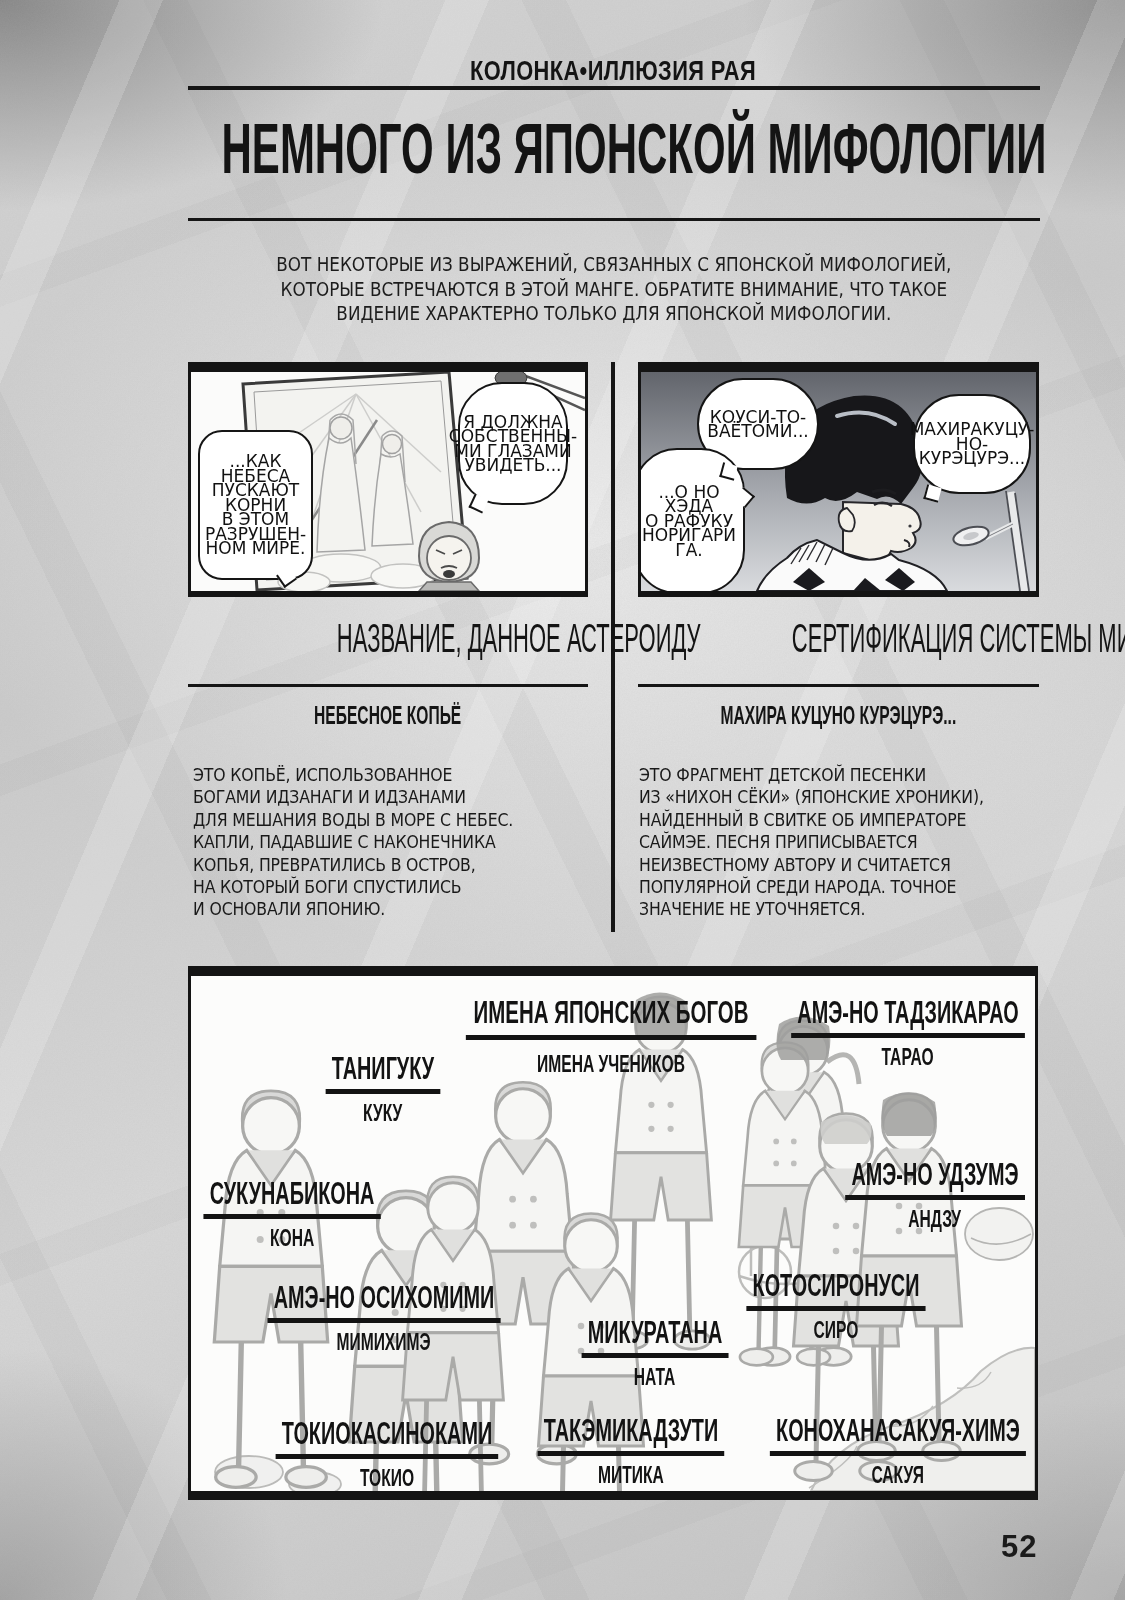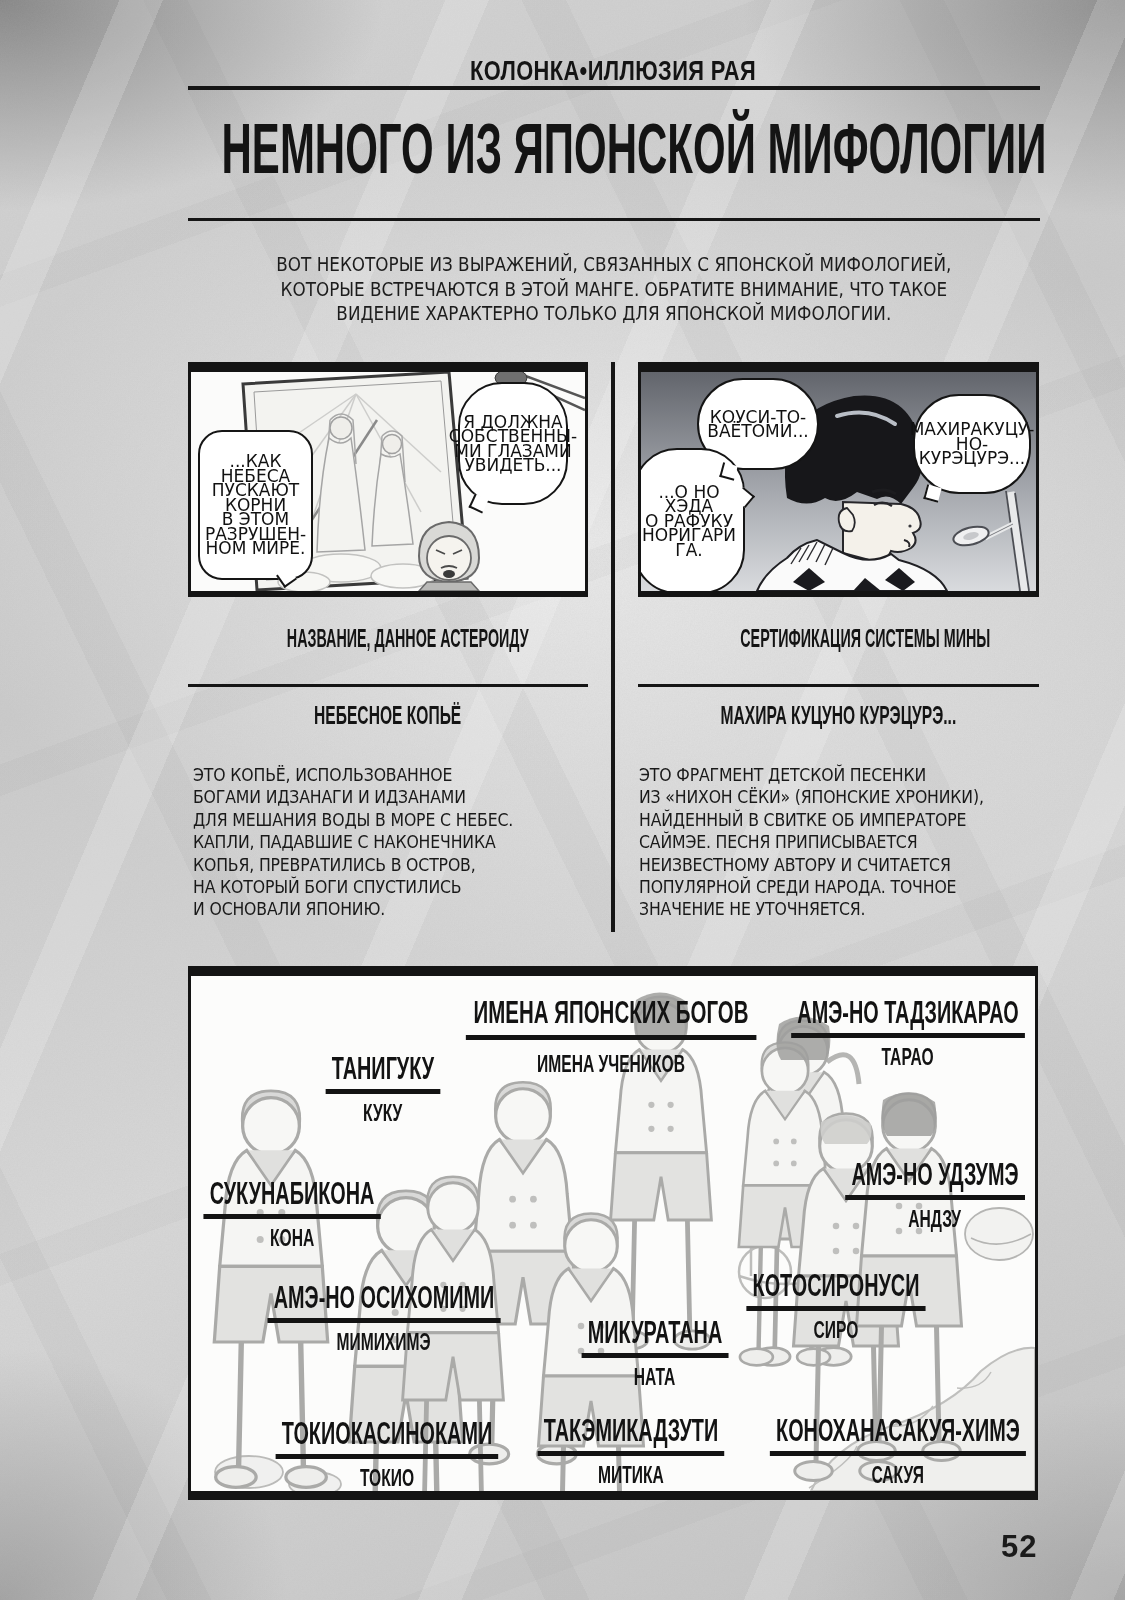--- a/index.html
+++ b/index.html
@@ -26,21 +26,21 @@
     font-weight:700;font-size:70px;line-height:70px;white-space:nowrap;letter-spacing:0;}
   .intro{position:absolute;left:188px;top:252px;width:851px;text-align:center;}
   .intro>div{display:inline-block;transform:scaleX(.84);font-family:"DejaVu Sans",sans-serif;
     font-size:20px;line-height:24.7px;white-space:pre-line;color:#1c1c1c;}
   .panel{position:absolute;border:3px solid #141414;border-top-width:10px;border-bottom-width:6px;
     overflow:hidden;background:#fbfbfa;box-sizing:border-box;}
   .bub{position:absolute;background:#fff;border:2px solid #151515;display:flex;align-items:center;
     justify-content:center;text-align:center;font-family:"DejaVu Sans",sans-serif;font-size:17px;
     line-height:14.5px;white-space:pre-line;color:#111;z-index:3;box-sizing:border-box;padding:4px;}
   .tail{position:absolute;width:13px;height:13px;background:#fff;transform:rotate(55deg);z-index:4;}
-  .sec-head{position:absolute;text-align:right;font-weight:700;font-size:26px;line-height:40px;}
+  .sec-head{position:absolute;text-align:right;font-weight:400;font-size:40px;line-height:40px;}
   .sec-head .squish{transform:scaleX(.55);}
   .sec-sub{position:absolute;text-align:center;font-weight:700;font-size:26px;line-height:28px;}
   .sec-sub .squish{transform:scaleX(.6);}
   .body-txt{position:absolute;font-family:"DejaVu Sans",sans-serif;font-size:18.5px;line-height:22.4px;
     white-space:pre;transform:scaleX(.85);transform-origin:left top;color:#191919;letter-spacing:-.2px;}
   .gpanel{position:absolute;left:188px;top:966px;width:850px;height:534px;border:3px solid #141414;
     border-top-width:10px;border-bottom-width:9px;background:#fcfcfb;overflow:hidden;box-sizing:border-box;padding-left:12px;}
   .entry{position:absolute;transform:translateX(-50%);display:flex;flex-direction:column;align-items:center;z-index:5;}
   .god{font-weight:700;font-size:32px;line-height:32px;white-space:nowrap;transform:scaleX(.62);
     border-bottom:5px solid #131313;padding:0 10px 5px;color:#131313;}

